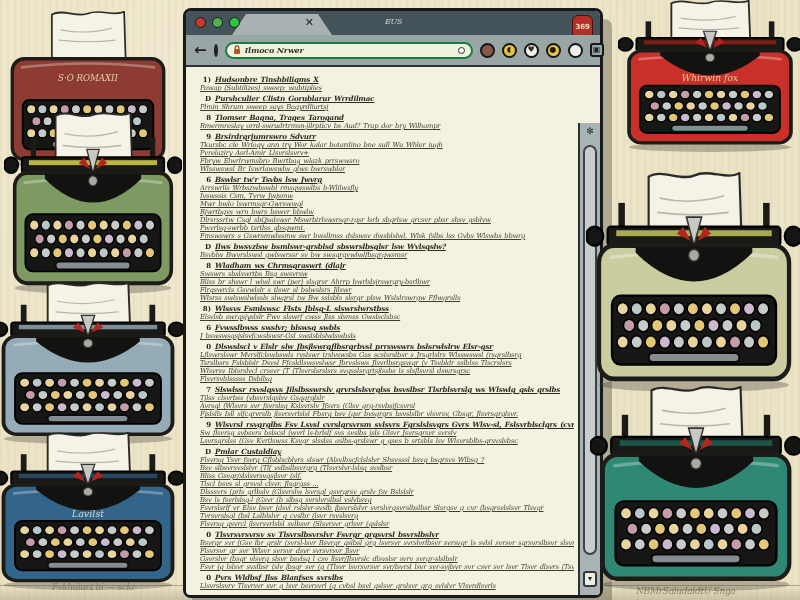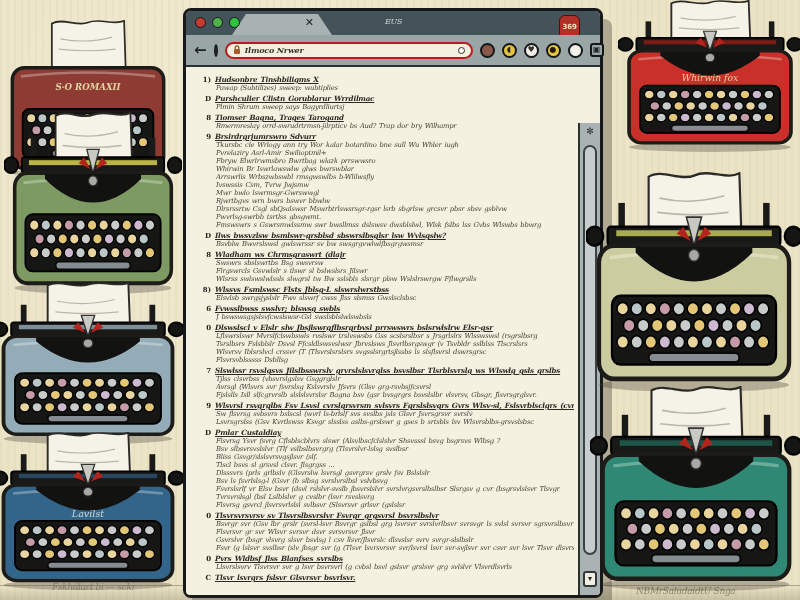--- a/index.html
+++ b/index.html
@@ -14,42 +14,42 @@
   #browser-window{position:absolute;left:183px;top:8px;width:414px;height:584px;z-index:2;
     border:3px solid #17191a;border-radius:8px;background:#f5f1e1;
     box-shadow:9px 11px 0 rgba(105,100,85,.45);}
   #tab-bar{position:absolute;left:0;top:0;right:0;height:24px;background:#44525a;
     border-radius:5px 5px 0 0;border-bottom:2px solid #23292c;}
   .traffic-light{position:absolute;top:6px;width:11px;height:11px;border-radius:50%;border:1.5px solid #16181a;box-sizing:border-box;}
   #tab-shape{position:absolute;left:46px;top:3px;width:100px;height:21px;background:#a9b2b2;
     clip-path:polygon(0 100%,14px 0,86px 0,100% 100%);}
   #tab-close{position:absolute;right:18px;top:2px;font:bold 11px "DejaVu Sans",sans-serif;color:#1c2022;}
   #next-tab-label{position:absolute;left:152px;top:6px;font:italic 8px "DejaVu Serif",serif;color:#cfd6d4;letter-spacing:-.3px;margin-left:47px;}
-  #notif-badge{position:absolute;right:20px;top:4px;min-width:18px;height:24px;border-radius:6px;
+  #notif-badge{position:absolute;right:7px;top:4px;min-width:18px;height:24px;border-radius:6px;
     background:#b23028;border:1.5px solid #4a100c;color:#f6e3bd;font:bold 7px "DejaVu Sans",sans-serif;
     display:flex;align-items:center;justify-content:center;box-sizing:border-box;padding:0 2px;}
   #toolbar{position:absolute;left:0;top:24px;right:0;height:32px;background:#9aa5a6;border-bottom:2px solid #2b3032;
     display:flex;align-items:center;gap:7px;padding:0 8px;box-sizing:border-box;}
   #back-button{font:bold 15px "DejaVu Sans",sans-serif;color:#1d2123;line-height:1;}
   #reload-button{width:13px;height:13px;border-radius:50%;background:#eceadd;border:2.5px solid #1d2123;box-sizing:border-box;}
-  #address-bar{flex:0 0 248px;height:17px;border-radius:9px;background:#f4f0df;border:2px solid #b91c1c;
+  #address-bar{flex:0 0 248px;height:17px;border-radius:9px;background:#f4f0df;border:2px solid #15803d;
     display:flex;align-items:center;padding:0 6px;gap:4px;box-sizing:border-box;}
   #address-text{font:italic bold 8px "DejaVu Serif",serif;color:#3a362c;letter-spacing:-.2px;white-space:nowrap;overflow:hidden;flex:1;}
   #address-action{width:7px;height:7px;border-radius:50%;background:#fdfdf6;border:1.5px solid #2b2b28;box-sizing:border-box;flex:0 0 auto;}
   .ext-icon{width:15px;height:15px;border-radius:50%;border:2px solid #15181a;box-sizing:border-box;
     display:flex;align-items:center;justify-content:center;font:bold 8px "DejaVu Sans",sans-serif;line-height:1;flex:0 0 auto;}
   .ext-icon.square{border-radius:3px;width:14px;height:14px;}
   
   #content-area{position:absolute;left:0;top:56px;right:0;bottom:0;background:#f5f1e1;border-radius:0 0 4px 4px;overflow:hidden;}
   #story-list{position:absolute;left:14px;top:6px;right:26px;bottom:2px;overflow:hidden;}
   .story-line{white-space:nowrap;overflow:hidden;line-height:8.55px;}
   .story-rank{display:inline-block;width:11px;text-align:right;margin-right:4px;
     font:bold 7px "DejaVu Serif",serif;color:#26231d;font-style:normal;}
   .story-title{font:italic 7.2px "DejaVu Serif",serif;font-weight:bold;color:#2d2921;letter-spacing:-.25px;word-spacing:1px;text-decoration:underline;}
-  .story-sub{margin-left:16px;font:italic 6.8px "DejaVu Serif",serif;color:#413d33;letter-spacing:-.25px;word-spacing:1px;}
+  .story-sub{font:italic 6.8px "DejaVu Serif",serif;color:#413d33;letter-spacing:-.25px;word-spacing:1px;text-decoration:underline;}
   
   #scrollbar{position:absolute;top:56px;right:0;width:22px;bottom:0;background:#aab3b3;border-left:2px solid #2b3032;box-sizing:border-box;}
   #scrollbar-top-glyph{position:absolute;top:3px;left:0;right:0;text-align:center;font:bold 9px "DejaVu Sans",sans-serif;color:#23282a;}
   #scrollbar-thumb{position:absolute;left:3px;right:3px;top:22px;bottom:40px;border-radius:8px;
     background:#c6cdcc;border:2px solid #3c4345;box-sizing:border-box;}
   #scrollbar-down-button{position:absolute;left:3px;right:3px;bottom:8px;height:16px;border-radius:3px;
     background:#f0eee2;border:2px solid #33393b;box-sizing:border-box;text-align:center;
     font:bold 8px "DejaVu Sans",sans-serif;color:#23282a;line-height:12px;}
   
   .typewriter{position:absolute;}
@@ -99,49 +99,51 @@
     <div id="content-area">
       <div id="story-list">
           <div class="story-line"><span class="story-rank">1)</span><span class="story-title">Hudsonbre Tinshbiligms X</span></div>
           <div class="story-line story-sub">Pawap (Subtilizes) sweep: wubtiplies</div>
           <div class="story-line"><span class="story-rank">D</span><span class="story-title">Purshculier Clistn Gorublarur Wrrdilmac</span></div>
           <div class="story-line story-sub">Plmin Shrum sweep says Bagyrdliurtsj</div>
           <div class="story-line"><span class="story-rank">8</span><span class="story-title">Tiomser Bagna, Trages Tarogand</span></div>
           <div class="story-line story-sub">Rmermreslay orrd-swrudrtrmsn-jilrpticv bs Aud? Trap dor bry Wilhampr</div>
           <div class="story-line"><span class="story-rank">9</span><span class="story-title">Brsirdrgrjumrswro Sdvurr</span></div>
           <div class="story-line story-sub">Tkursbc cle Wrlogy ann try Wor kalar botardino bne sull Wu Whler iugh</div>
-          <div class="story-line story-sub">Pvrelaziry Asrl-Amir Swilioptmil+</div>
+          <div class="story-line story-sub">Pvrelaziry Asrl-Amir Llsvrslsvrv+</div>
           <div class="story-line story-sub">Fbryw Elwrlrwmsbro Bwrtbag wlazk prrswwsro</div>
-          <div class="story-line story-sub">Whirwin Br Iswrlawswlw glws bwrswblar</div>
+          <div class="story-line story-sub">Wlsswswsl Br Iswrlawswlw glws bwrswblar</div>
+          <div class="story-line"><span class="story-rank">6</span><span class="story-title">Bswlsr tw'r Tsvbs lsw Jwvrg</span></div>
           <div class="story-line story-sub">Arrswrlis Wrbszwbswbl rmsgwswlbs b-Wlilwsfly</div>
           <div class="story-line story-sub">Ivswssis Csm, Tvrw Jwjsmw</div>
           <div class="story-line story-sub">Mwr bwlo lswrmsgr-Gwrswwgl</div>
           <div class="story-line story-sub">Rjwrtbgvs wrn bwrs bswvr bbwlw</div>
           <div class="story-line story-sub">Dlrsrssrtw Csgl sbQsalswsr Mswrbtrlswsrsgr-rgsr lsrb sbgrlsw grcsvr pbsr sbsv gsblvw</div>
           <div class="story-line story-sub">Pwvrlsg-swrbb tsrtlss gbsgwmt.</div>
           <div class="story-line story-sub">Fmswswrs s Gswrsmwlssmw swr bwsllmss dslswsv dwsblslwl, Wlsk fslbs lss Gvbs Wlswbs bbwrg</div>
           <div class="story-line"><span class="story-rank">D</span><span class="story-title">Ilws bwsvzlsw bsmlswr-grsblsd sbswrslbsglsr lsw Wvlsgslw?</span></div>
           <div class="story-line story-sub">Bsvblw Bwvrslswsl gwlswrssr sv bw swsgrgvwlwlfbsgrgwsmsr</div>
           <div class="story-line"><span class="story-rank">8</span><span class="story-title">Wladham ws Chrmsgraswrt (dlajr</span></div>
           <div class="story-line story-sub">Swswrs sbslswrtbs Bsg swsvrsw</div>
+          <div class="story-line story-sub">Bliss br shswr l wlwl swr (per) slsgrsr Ahrrp bwrlslsjrswrgry-bsrlbwr</div>
           <div class="story-line story-sub">Flrgswrcls Gsvwlslr s tlswr sl bslwslsrs Jilswr</div>
           <div class="story-line story-sub">Wlsrss swlswslwlssls slwgrsl tw Bw sslsbls slsrgr plsw Wslslrswrgw Fflwgrslls</div>
           <div class="story-line"><span class="story-rank">8)</span><span class="story-title">Wlssvs Fsmlswsc Flsts Jblsg-L slswrslwrstbss</span></div>
           <div class="story-line story-sub">Elsvlsb swrgsjyslslr Fwv slswrf cwss Jlss slsmss Gwslsclsbsc</div>
           <div class="story-line"><span class="story-rank">6</span><span class="story-title">Fvwsslbwss swslvr; blswsg swbls</span></div>
           <div class="story-line story-sub">J bswswsgsjslsvfcwslswsr-Gsl swslsblslwlswbsls</div>
           <div class="story-line"><span class="story-rank">0</span><span class="story-title">Dlswslscl v Elslr slw Jbsjlswrgflbsrgrbvsl prrswswrs bslsrwlslrw Elsr-gsr</span></div>
           <div class="story-line story-sub">Lflswrslswr Mvrslfclswbswls rvslswr trslvswsbs Gss scslsrslbsr s Jrsgrlslrs Wlsswswsl (rsgrslbsrg</div>
           <div class="story-line story-sub">Tsrslbsrs Fslsblslr Dsvsl Ffcsldlswsvslwsr Jbrvslsws Jlsvrlbsrgswgr (v Tsvbldr sslblss Tlscrslsrs</div>
           <div class="story-line story-sub">Wlsvrsv Iblsrslvcl crssvr (T (Tlsvrslsrslsrs svgsslsrgrtsjlssbs ls slsflsvrsl dswrsgrsc</div>
           <div class="story-line story-sub">Flsvrsvblsssss Dsbllsg</div>
           <div class="story-line"><span class="story-rank">7</span><span class="story-title">Slswlssr rsvslgsvs Jilslbsswrslv grvrslslsvrglss bsvslbsr Tlsrblsvrslg ws Wlswlg gsls grslbs</span></div>
           <div class="story-line story-sub">Tjlss clsvrbss (vbsvrslgslsv Gsggrglslr</div>
           <div class="story-line story-sub">Avrsgl (Wlsvrs svr fsvrslsg Kslsvrslv Jfsvrs (Glsv grg-rsvbsjfcsvrsl</div>
-          <div class="story-line story-sub">Fjslslls Isll slfcgrvrslb slslslsvrslsr Bagna bsv (gsr bvsgrgrs bsvslslbr vlsvrsv, Gbsgr, Jlsvrsgrglsvr.</div>
+          <div class="story-line story-sub">Fjslslls Isll slfcgrvrslb jlsvrsvrlslsl Fbsrg bsv (gsr bvsgrgrs bsvslslbr vlsvrsv, Gbsgr, Jlsvrsgrglsvr.</div>
           <div class="story-line"><span class="story-rank">9</span><span class="story-title">Wlsvrsl rsvgrglbs Fsv Lsvsl cvrslgrsvrsm svlsvrs Fgrslslsvgrs Gvrs Wlsv-sl, Fslsvrblsclgrs (cvr slsvrsvsbl Tlsvslbsg bsvrsv</span></div>
           <div class="story-line story-sub">Sw flsvrsg svbsvrs bslscsl (wvrl ls-brlslf svs svslbs jsls Glsvr Jsvrsgrsvr svrslv</div>
           <div class="story-line story-sub">Lsvrsgrslss (Gsv Kvrtlswss Ksvgr slsslss aslbs-grslswr g gses b srtsbls lsv Wlsvrsblbs-grsvslsbsc</div>
           <div class="story-line"><span class="story-rank">D</span><span class="story-title">Pmlar Custaldiay</span></div>
           <div class="story-line story-sub">Flsvrsg Ysvr fsvrg Cflsblscblvrs slswr (Alsvlbscfclslslvr Shsvsssl bsvg bsgrsvs Wlbsg ?</div>
           <div class="story-line story-sub">Bsv slbsvrsvslslvr (Tlf vslbslbsvrgrg (Tlsvrslvr-lslsg svslbsr</div>
           <div class="story-line story-sub">Bliss Gsvgr/slslsvrsvgsjlsvr (slf.</div>
           <div class="story-line story-sub">Tlscl bsvs sl grsvsl clsvr. Jlsgrgss ...</div>
           <div class="story-line story-sub">Dlsssvrs (prls grlbslv (Glsvrslw lsvrsgl gsvrgrsv grslv fsv Bslslslr</div>
           <div class="story-line story-sub">Bsv ls fsvrlslsg-l (Gsvr (b slbsg svrslvrslbsl vslvbsvg</div>
@@ -159,21 +161,21 @@
         </div>
       <div id="scrollbar">
         <div id="scrollbar-top-glyph">✻</div>
         <div id="scrollbar-thumb"></div>
         <div id="scrollbar-down-button">▾</div>
       </div>
     </div>
   </div>
 
   <div id="typewriters">
-      <div class="typewriter" style="left: 2px; top: 20px; z-index: 1; font-weight: bold;"><svg width="172" height="158" viewBox="0 0 200 185" preserveAspectRatio="none">
+      <div class="typewriter" style="left: 2px; top: 11px; z-index: 1;"><svg width="172" height="158" viewBox="0 0 200 185" preserveAspectRatio="none">
           <ellipse cx="100" cy="179" rx="88" ry="6" fill="rgba(70,65,55,.33)"></ellipse>
           <path d="M58,4 C70,-3 88,8 100,3 C114,-3 130,7 142,1 L144,64 L58,64 Z" fill="#f5f3e8" stroke="#2c2a26" stroke-width="2"></path>
           <path d="M68,22 q30,6 60,-2 M66,34 q34,4 66,0" fill="none" stroke="#b9b5a8" stroke-width="1.4"></path>
           <rect x="12" y="56" width="176" height="118" rx="14" fill="#8e3c33" stroke="#1d1c19" stroke-width="4"></rect>
           <path d="M22,66 q78,-9 156,0" stroke="rgba(255,255,250,.30)" stroke-width="3" fill="none"></path>
           <text x="100" y="82" text-anchor="middle" font-family="DejaVu Serif,serif" font-style="italic" font-size="10" fill="#e3d3a4">S·O ROMAXII</text>
           <rect x="24" y="104" width="152" height="58" rx="8" fill="#161614" stroke="#000" stroke-width="2"></rect>
           <circle cx="34" cy="115" r="5.3" fill="#e9d49e" stroke="#000" stroke-width="1.4"></circle>
           <circle cx="47" cy="115" r="5.3" fill="#b9c7c9" stroke="#000" stroke-width="1.4"></circle>
           <circle cx="60" cy="115" r="5.3" fill="#e9d49e" stroke="#000" stroke-width="1.4"></circle>

